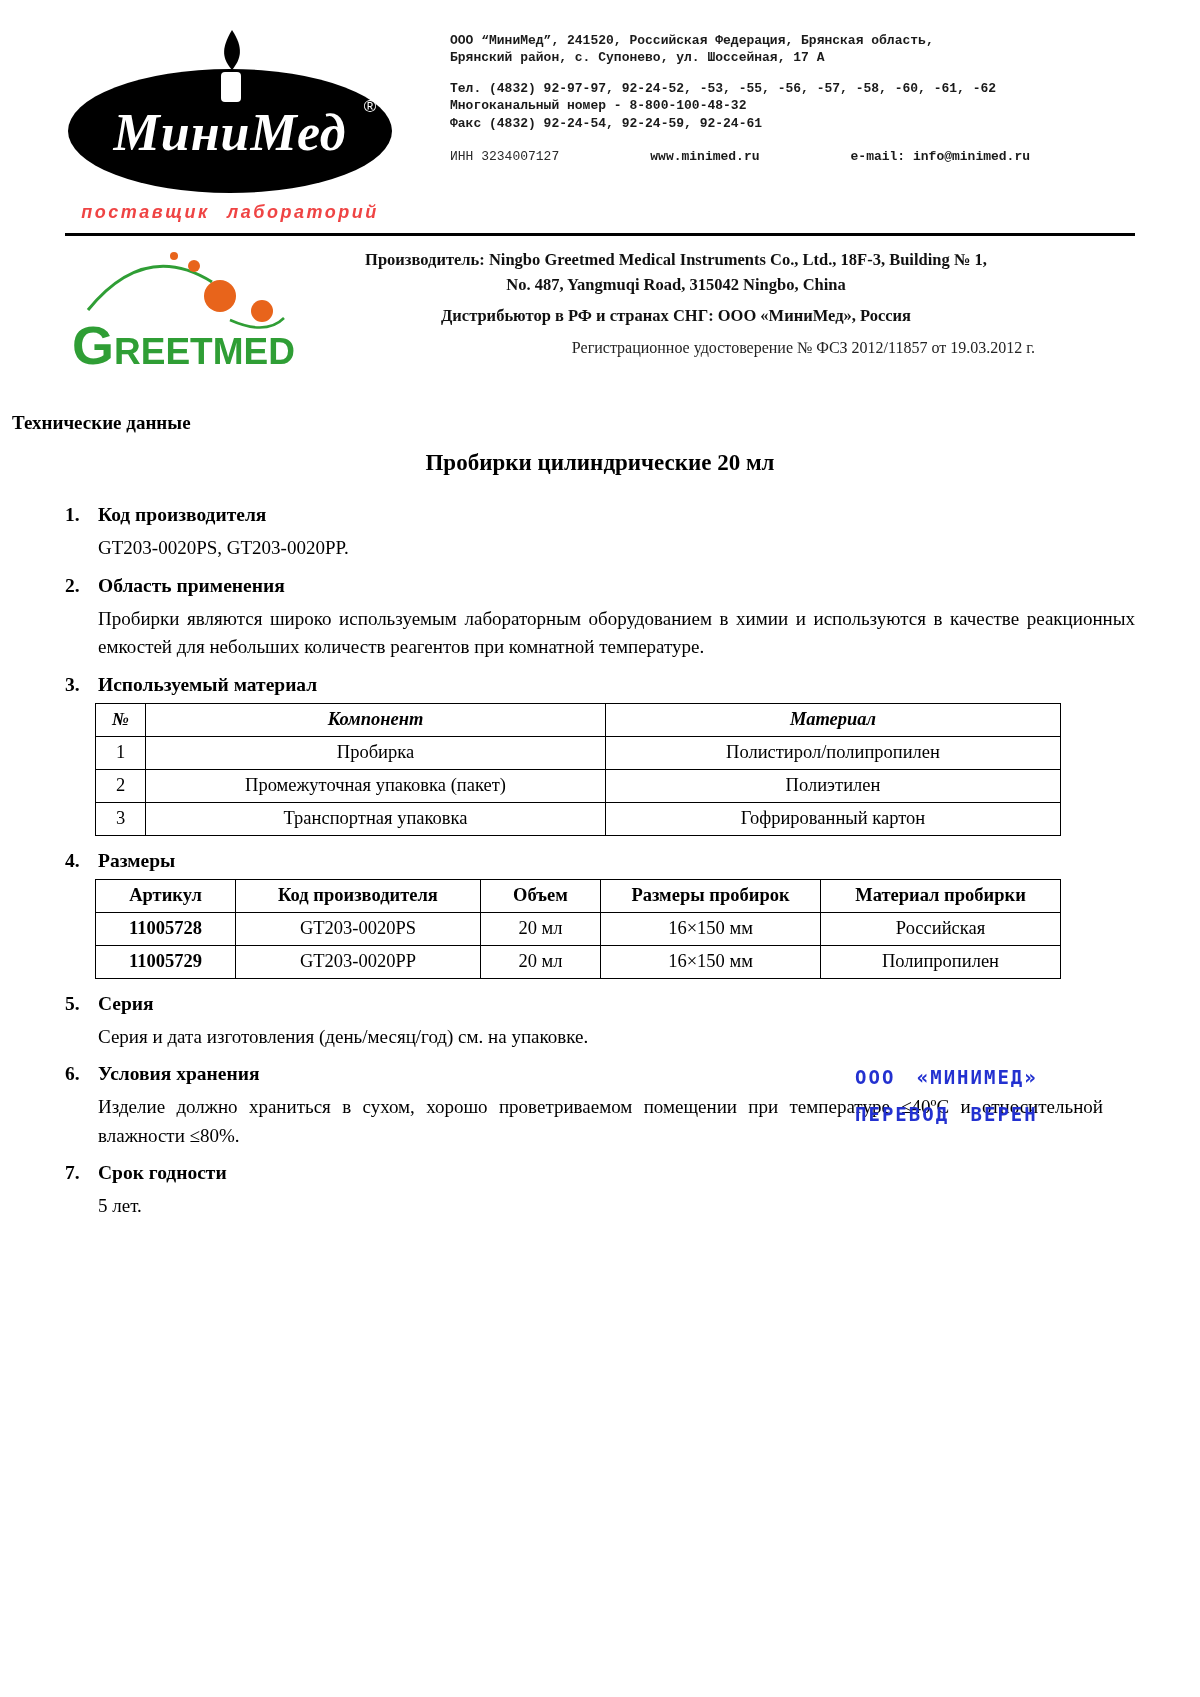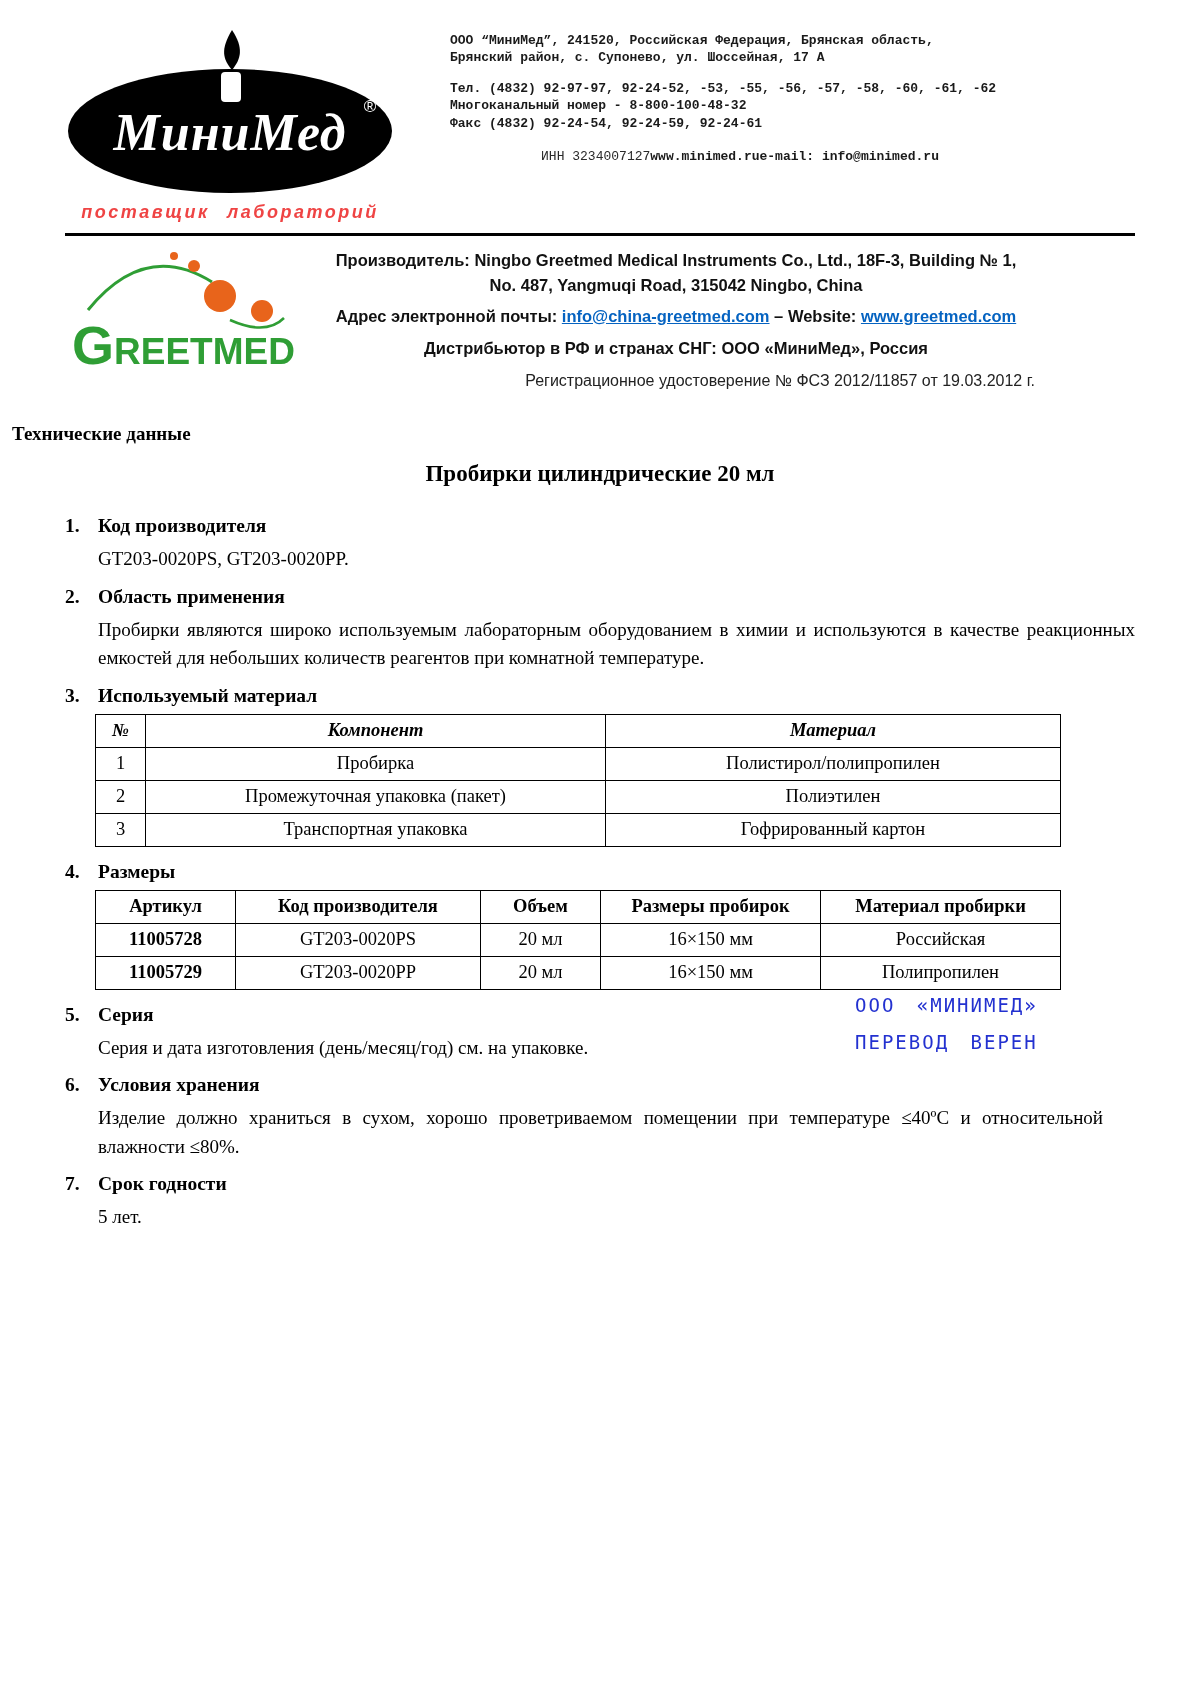--- a/index.html
+++ b/index.html
@@ -18,31 +18,31 @@
     font-weight:bold; font-style:italic;
     font-size:18px; letter-spacing:2.5px; word-spacing:10px;
     text-align:center; margin-top:2px; color:#ef4444;
   }
   .header-info {
     flex:1;
     font-family:Liberation Mono, monospace;
     font-weight:bold; font-size:13px; line-height:1.34; color:#1a1a1a;
   }
   .header-info .blk { margin:4px 0 13px 0; }
-  .contact-row { display:flex; justify-content:center; margin-top:16px; }
+  .contact-row { display:flex; justify-content:space-between; margin-top:16px; }
   .contact-row .inn { font-weight:normal; color:#2a2a2a; }
 
   .divider { border:0; border-top:3px solid #000; margin:10px 65px 0 65px; }
 
   
   .mfr { display:flex; padding:12px 165px 0 70px; gap:12px; }
   .mfr-logo { width:235px; flex:none; }
   .mfr-info {
     flex:1; text-align:center;
-    font-family:Liberation Sans, sans-serif;
+    font-family:Liberation Serif, serif;
     font-weight:bold; font-size:16.5px; line-height:1.5; color:#111;
   }
   .mfr-info a { color:#0563c1; text-decoration:underline; }
   .mfr-line2 { margin-bottom:6px; }
   .mfr-email { margin-bottom:8px; }
   .mfr-distrib { margin-bottom:8px; }
   .reg-line { font-weight:normal; font-size:16px; text-align:right; color:#222; }
 
   
   .doc-subtitle { text-align:left; font-weight:bold; font-size:19px; margin-top:30px;padding-left:12px; }
@@ -62,24 +62,24 @@
   table.tbl th, table.tbl td {
     border:1px solid #000; text-align:center; vertical-align:middle;
     padding:3px 6px; height:26px; overflow:hidden;
   }
   table.tbl thead th { font-weight:bold; }
   table.materials thead th { font-style:italic; }
   td.bold { font-weight:bold; }
 
   
   .stamp {
-    position:absolute; left:855px; top:994px;
+    position:absolute; left:855px; top:1066px;
     color:#2331d0;
     font-family:"DejaVu Sans Mono", monospace;
-    font-weight:normal; font-size:19px; letter-spacing:2px; word-spacing:8px;
+    font-weight:bold; font-size:19px; letter-spacing:2px; word-spacing:8px;
     white-space:nowrap;
   }
   .stamp-line2 { margin-top:15px; }
 </style>
 </head>
 <body>
 
 <div class="page">
 
   <header class="top-header">
@@ -127,21 +127,20 @@
         </g>
         <text x="2" y="116" fill="#2f9e35" font-family="Liberation Sans, sans-serif" font-weight="bold">
           <tspan font-size="54">G</tspan><tspan font-size="37">REETMED</tspan>
         </text>
       </svg>
     </div>
 
     <div class="mfr-info">
       <div>Производитель: Ningbo Greetmed Medical Instruments Co., Ltd., 18F-3, Building № 1,</div>
       <div class="mfr-line2">No. 487, Yangmuqi Road, 315042 Ningbo, China</div>
-      <div class="mfr-email"><span>Адрес электронной почты: </span><a href="#">info@china-greetmed.com</a><span> – Website: </span><a href="#">www.greetmed.com</a></div>
       <div class="mfr-distrib">Дистрибьютор в РФ и странах СНГ: ООО «МиниМед», Россия</div>
       <div class="reg-line">Регистрационное удостоверение № ФСЗ 2012/11857 от 19.03.2012 г.</div>
     </div>
   </section>
 
   <div class="doc-subtitle">Технические данные</div>
   <div class="doc-title">Пробирки цилиндрические 20 мл</div>
 
   <main class="content">
 

